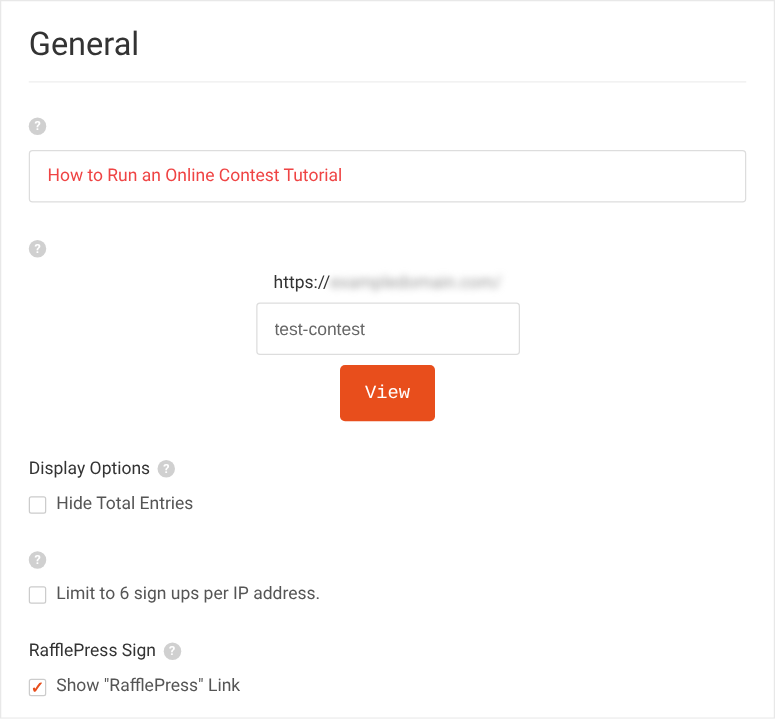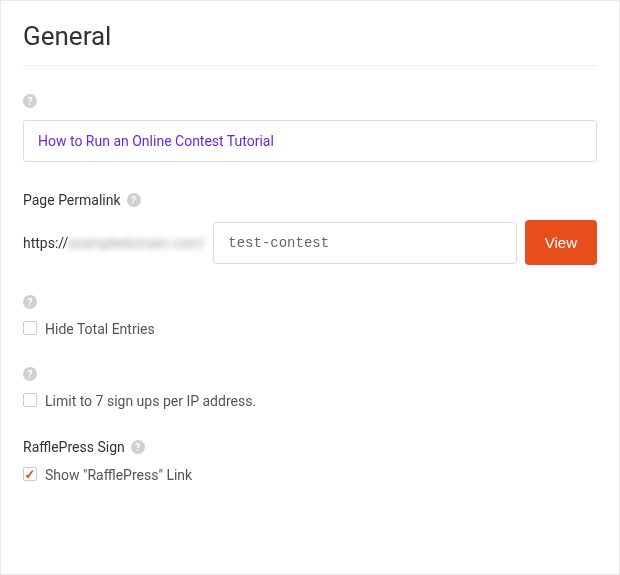--- a/index.html
+++ b/index.html
@@ -53,60 +53,61 @@
       font-size: 10px;
       font-weight: bold;
       cursor: help;
     }
     .text-input {
       width: 100%;
       padding: 12px 14px;
       border: 1px solid #ddd;
       border-radius: 3px;
       font-size: 14px;
-      color: #6d28d9;
+      color: #ef4444;
       font-family: inherit;
     }
     .permalink-row {
       display: flex;
       align-items: center;
       gap: 8px;
+      flex-direction: column;
     }
     .permalink-prefix {
       font-size: 14px;
       color: #333;
       white-space: nowrap;
     }
     .blurred {
       filter: blur(3px);
       color: #999;
       user-select: none;
     }
     .permalink-input {
       flex: 1;
       padding: 12px 14px;
       border: 1px solid #ddd;
       border-radius: 3px;
       font-size: 14px;
       color: #666;
-      font-family: Liberation Mono, monospace;
+      font-family: Liberation Sans, sans-serif;
     }
     .view-btn {
       background: #e84e1c;
       color: #fff;
       border: none;
       padding: 14px 20px;
       font-size: 15px;
       border-radius: 4px;
       cursor: pointer;
-      font-family: Liberation Sans, sans-serif;
+      font-family: Liberation Mono, monospace;
     }
     .checkbox-row {
       display: flex;
-      align-items: flex-start;
+      align-items: flex-end;
       gap: 8px;
       margin-bottom: 10px;
       font-size: 14px;
       color: #555;
     }
     .checkbox-row:last-child {
       margin-bottom: 0;
     }
     .checkbox {
       width: 14px;
@@ -137,49 +138,49 @@
 
   <div class="field-group">
     <div class="field-label">
       <span class="help-icon">?</span>
     </div>
     <input type="text" class="text-input" value="How to Run an Online Contest Tutorial" style="">
   </div>
 
   <div class="field-group">
     <div class="field-label">
-      <span>Page Permalink</span>
       <span class="help-icon">?</span>
     </div>
     <div class="permalink-row">
       <span class="permalink-prefix">
         <span>https://</span><span class="blurred">exampledomain.com/</span>
       </span>
       <input type="text" class="permalink-input" value="test-contest" style="">
       <button class="view-btn">View</button>
     </div>
   </div>
 
   <div class="field-group">
     <div class="field-label">
+      <span>Display Options</span>
       <span class="help-icon">?</span>
     </div>
     <div class="checkbox-row">
       <span class="checkbox"></span>
       <span>Hide Total Entries</span>
     </div>
   </div>
 
   <div class="field-group">
     <div class="field-label">
       <span class="help-icon">?</span>
     </div>
     <div class="checkbox-row">
       <span class="checkbox"></span>
-      <span>Limit to 7 sign ups per IP address.</span>
+      <span>Limit to 6 sign ups per IP address.</span>
     </div>
   </div>
 
   <div class="field-group" style="margin-bottom:0;">
     <div class="field-label">
       <span>RafflePress Sign</span>
       <span class="help-icon">?</span>
     </div>
     <div class="checkbox-row">
       <span class="checkbox checked"></span>

